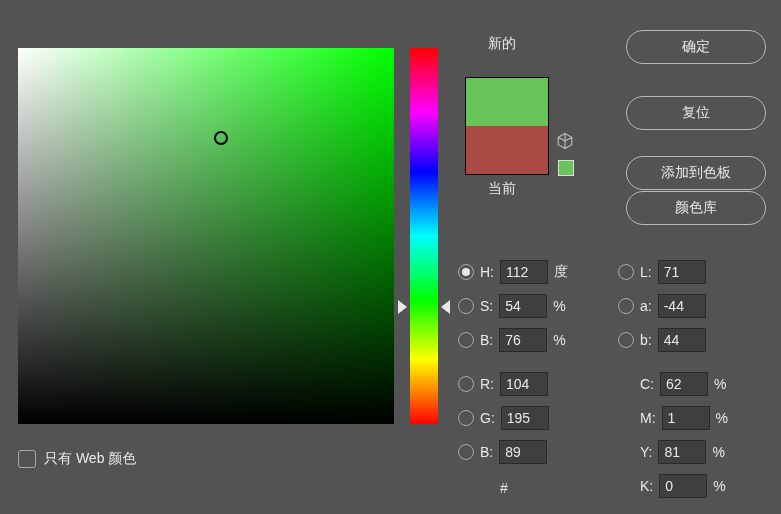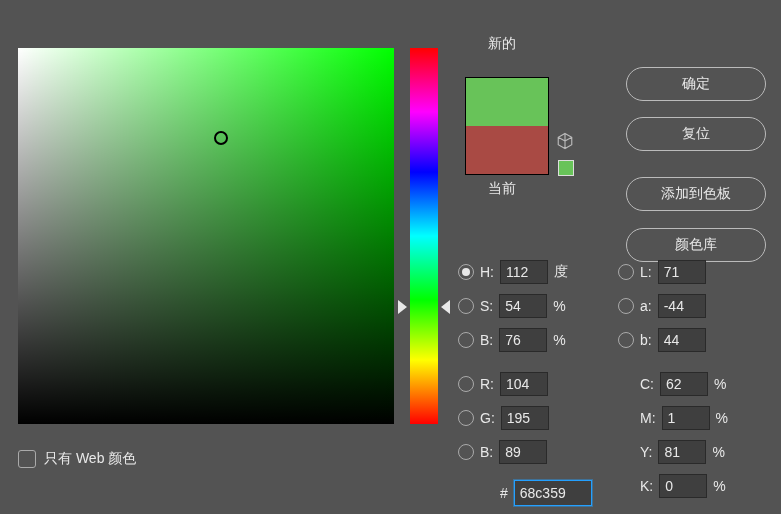--- a/index.html
+++ b/index.html
@@ -84,21 +84,20 @@
     width: 140px;
     height: 34px;
     border: 1px solid #bbb;
     border-radius: 17px;
     display: flex;
     align-items: center;
     justify-content: center;
     color: #e8e8e8;
     cursor: pointer;
     background: #535353;
-    margin-top: 37px;
   }
 
   .radio {
     display: inline-block;
     width: 16px; height: 16px;
     border: 1px solid #aaa;
     border-radius: 50%;
     vertical-align: middle;
     position: relative;
     cursor: pointer;
@@ -171,22 +170,22 @@
 <div class="lbl-cur">当前</div>
 
 <span class="cube-icon">
   <svg width="18" height="18" viewBox="0 0 24 24">
       <path fill="none" stroke="#bbb" stroke-width="1.5" d="M12 2l9 5v10l-9 5-9-5V7l9-5zm0 0v10m0 0l9-5m-9 5l-9-5m9 5v10"></path>
     </svg>
 </span>
 <div class="tiny-swatch" id="tiny" style="background: rgb(104, 195, 89);"></div>
 
 <div class="btn" style="top:30px">确定</div>
-<div class="btn" style="top:80px">复位</div>
-<div class="btn" style="top:140px">添加到色板</div>
+<div class="btn" style="top:96px">复位</div>
+<div class="btn" style="top:156px">添加到色板</div>
 <div class="btn" style="top:191px">颜色库</div>
 
 <div class="field-label" style="left:458px;top:260px">
   <span class="radio checked"></span>
   <span>H:</span>
   <input class="num-input" value="112" style="">
   <span class="unit">度</span>
 </div>
 <div class="field-label" style="left:458px;top:294px">
   <span class="radio"></span>
@@ -249,19 +248,18 @@
   <span class="unit">%</span>
 </div>
 <div class="field-label" style="left:640px;top:474px">
   <span>K:</span>
   <input class="num-input" value="0" style="">
   <span class="unit">%</span>
 </div>
 
 <div class="field-label" style="left:500px;top:480px">
   <span>#</span>
-  <input class="hex-input" value="68c359" style="">
 </div>
 
 <div class="checkbox">
   <span class="checkbox-box"></span>
   <span>只有 Web 颜色</span>
 </div>
 
 </body></html>

